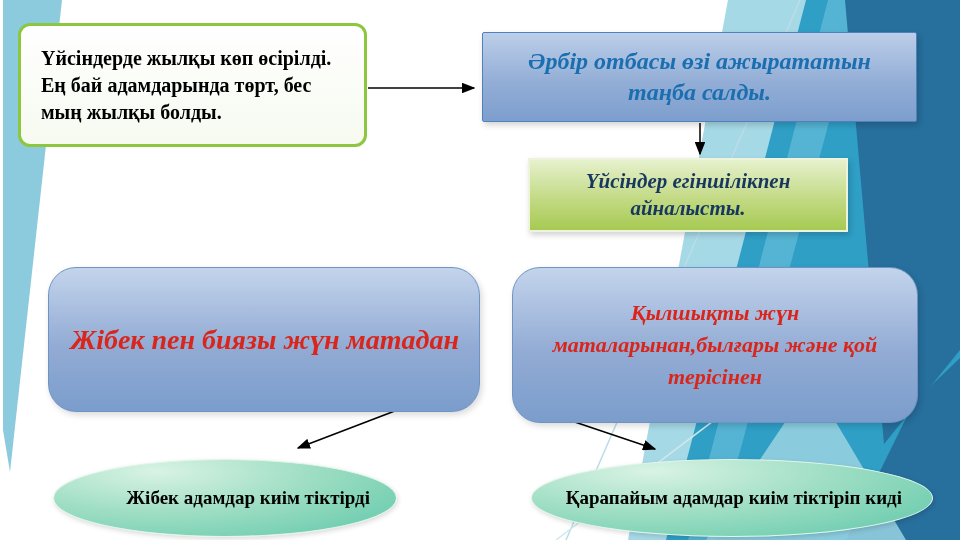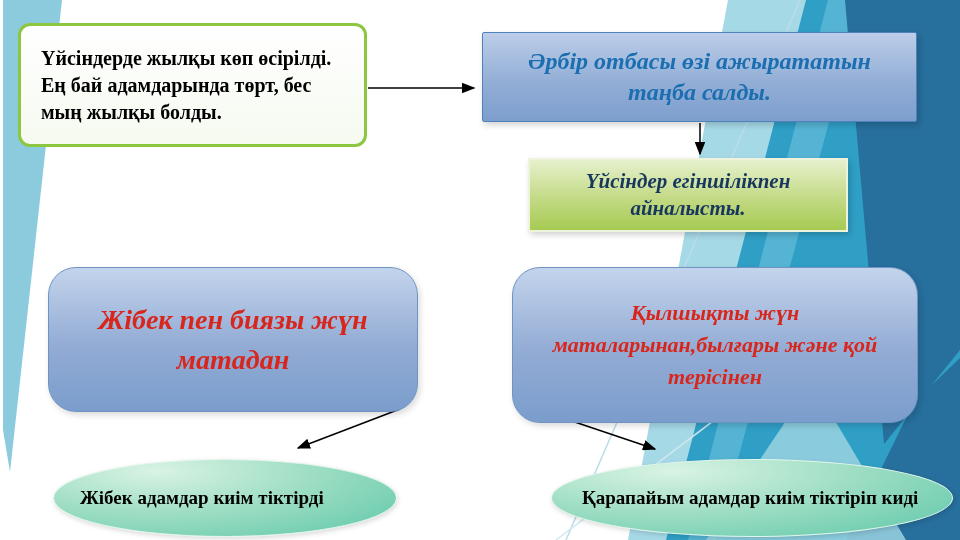--- a/index.html
+++ b/index.html
@@ -36,21 +36,21 @@
     background:#276f9d;
     clip-path:polygon(914px 402px,960px 358px,960px 540px,846px 540px);
   }
   .bottom-fan{
     background:#9ad4e2;opacity:.85;
     clip-path:polygon(706px 540px,812px 382px,906px 540px);
   }
   .faint-lines{pointer-events:none;}
 
   
-  .shape{position:absolute;box-sizing:border-box;display:flex;align-items:center;justify-content:flex-start;text-align:center;}
+  .shape{position:absolute;box-sizing:border-box;display:flex;align-items:center;justify-content:flex-end;text-align:center;}
 
   .fact-box{
     left:18px;top:23px;width:349px;height:124px;
     background:linear-gradient(180deg,#ffffff 0%,#f6faf0 100%);
     border:3px solid #8dc63f;border-radius:12px;
     padding:10px 22px 10px 20px;
     font-weight:bold;font-size:20px;line-height:1.35;color:#000000;
     text-align:left;justify-content:flex-start;
   }
   .tamga-box{
@@ -63,21 +63,21 @@
   }
   .farming-box{
     left:528px;top:158px;width:320px;height:74px;
     background:linear-gradient(180deg,#e6f1cd 0%,#c3da85 55%,#a6ca52 100%);
     border:2px solid #eef4dc;
     font-weight:bold;font-style:italic;font-size:21px;line-height:1.3;
     color:#17375e;padding:2px 24px;
     box-shadow:2px 3px 6px rgba(0,0,0,.18);
   }
   .silk-box{
-    left:48px;top:267px;width:370px;height:145px;
+    left:48px;top:267px;width:432px;height:145px;
     background:linear-gradient(180deg,#c3d4ec 0%,#92abd4 55%,#7b9dcc 100%);
     border:1px solid #6f94c4;border-radius:28px;
     font-weight:bold;font-style:italic;font-size:28px;line-height:1.4;
     color:#d9261c;padding:21px 20px;
     box-shadow:2px 3px 6px rgba(0,0,0,.15);
   }
   .wool-box{
     left:512px;top:267px;width:406px;height:156px;
     background:linear-gradient(180deg,#c3d4ec 0%,#92abd4 55%,#7b9dcc 100%);
     border:1px solid #6f94c4;border-radius:28px;
@@ -85,21 +85,21 @@
     color:#d9261c;padding:6px 16px;
     box-shadow:2px 3px 6px rgba(0,0,0,.15);
   }
   .ellipse{
     background:radial-gradient(ellipse at 30% 15%,#d9f3e4 0%,#9fdec4 45%,#5ec7a9 100%);
     border:1px solid #e2f5ea;border-radius:50%;
     font-weight:bold;font-size:19px;line-height:1.35;color:#000000;
     box-shadow:1px 2px 5px rgba(0,0,0,.15);
   }
   .nobles-ellipse{left:53px;top:459px;width:344px;height:78px;padding:4px 26px;}
-  .commoners-ellipse{left:551px;top:459px;width:402px;height:78px;padding:4px 30px;}
+  .commoners-ellipse{left:531px;top:459px;width:402px;height:78px;padding:4px 30px;}
 
   svg.arrows{position:absolute;left:0;top:0;pointer-events:none;}
 </style>
 </head>
 <body>
 
 <div class="layer">
   <div class="bg-shape left-ribbon"></div>
   <div class="bg-shape right-light-stripe"></div>
   <div class="bg-shape right-main-teal"></div>

